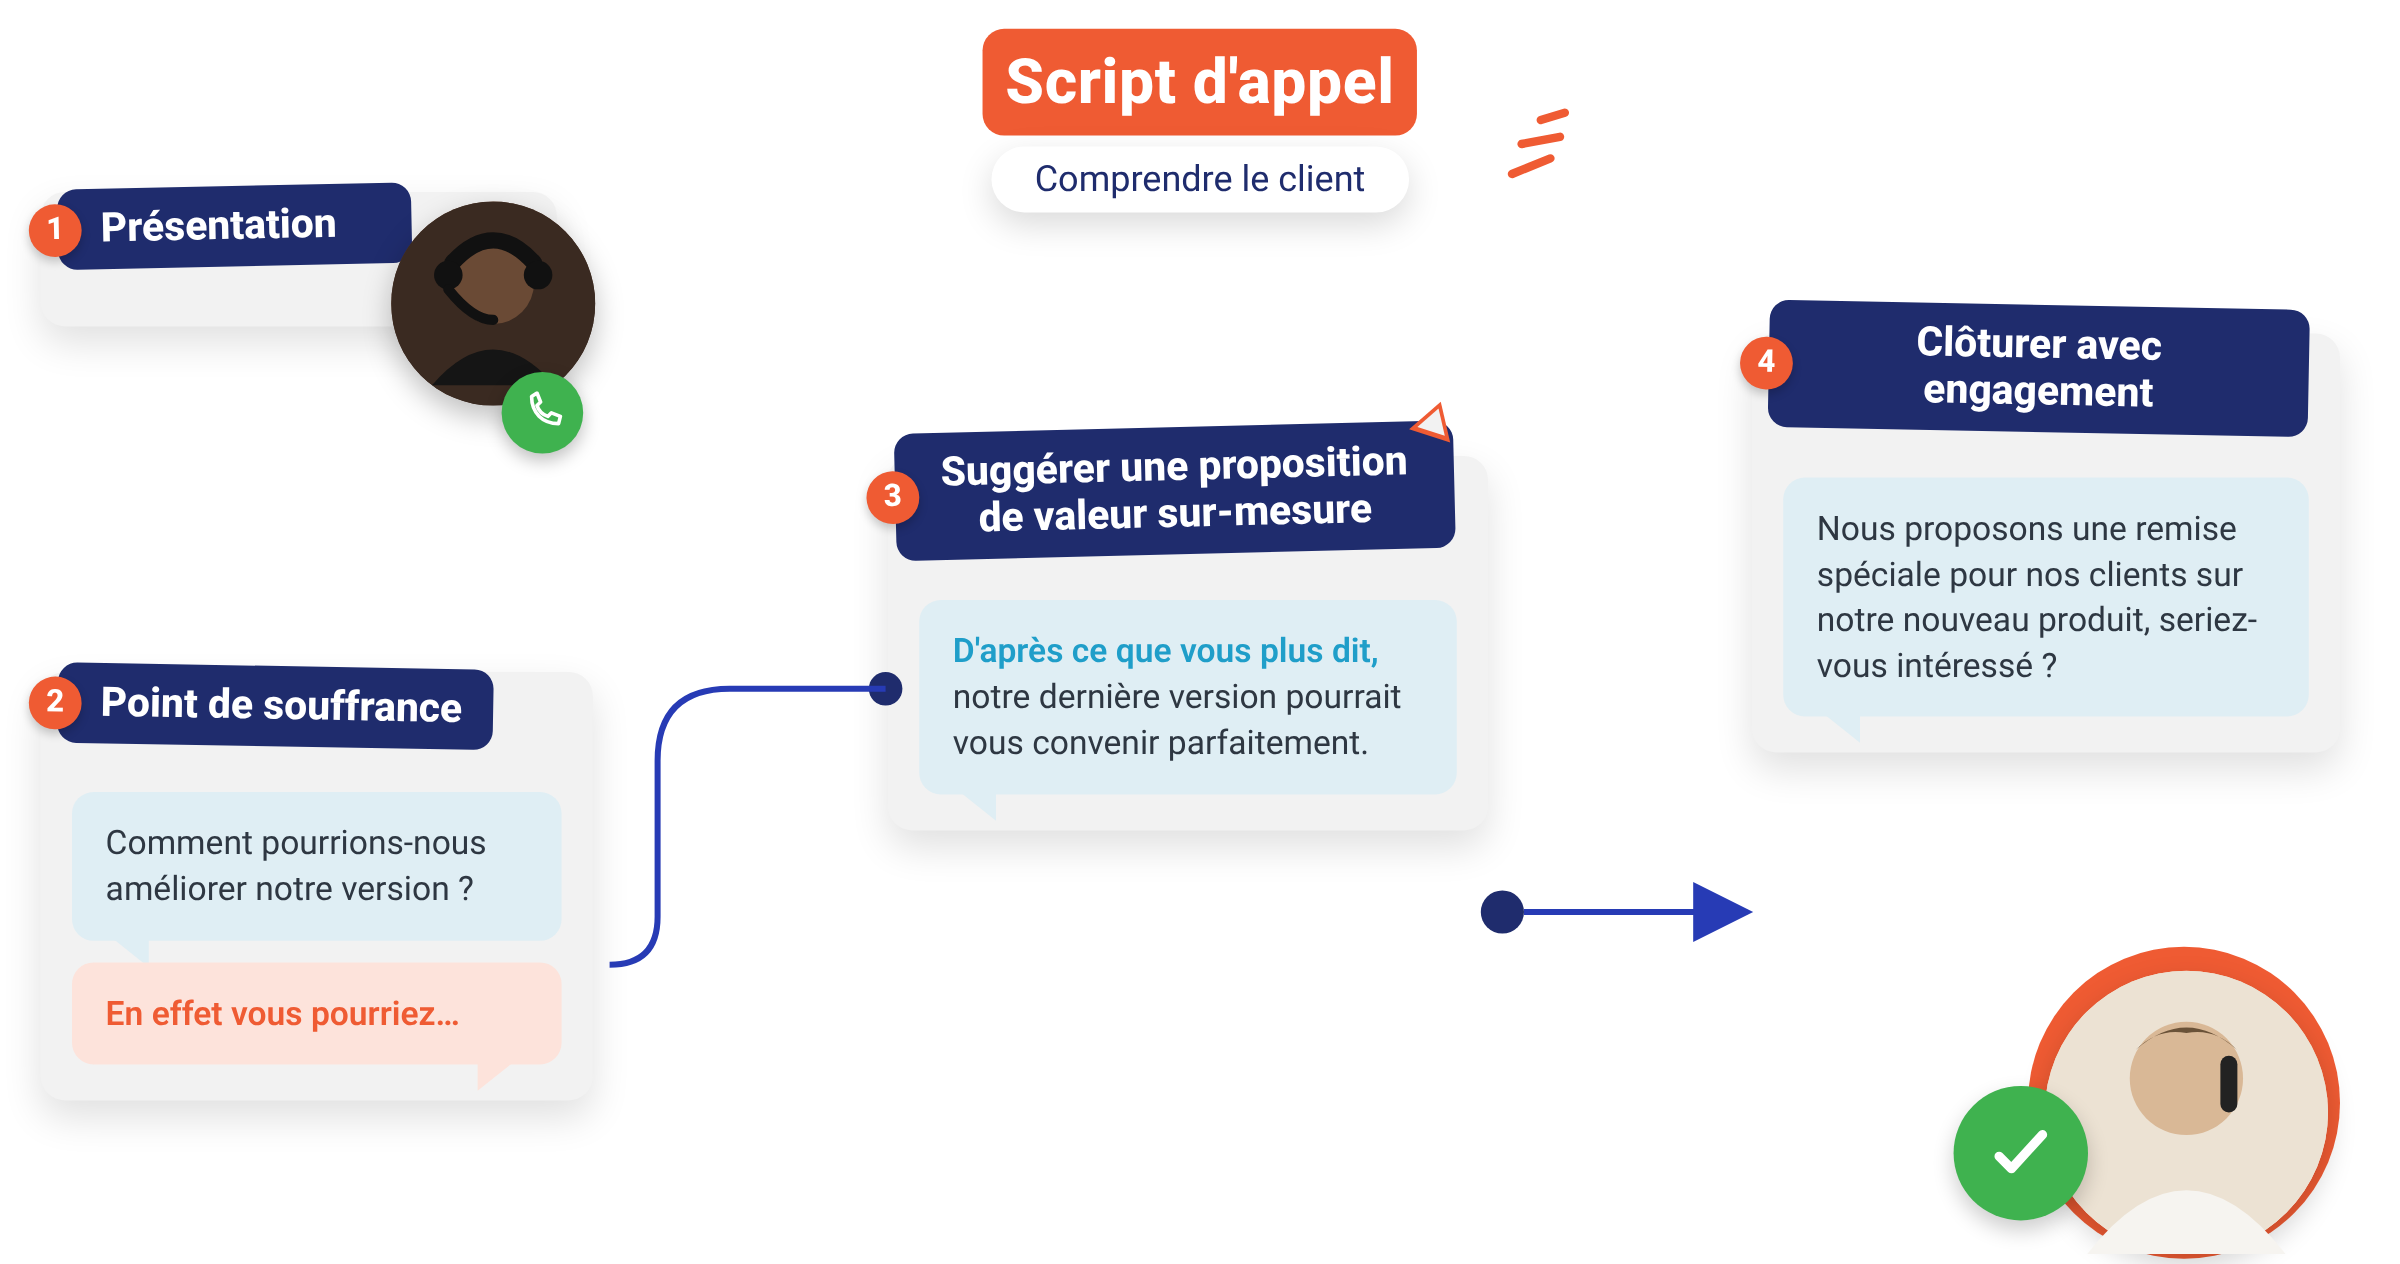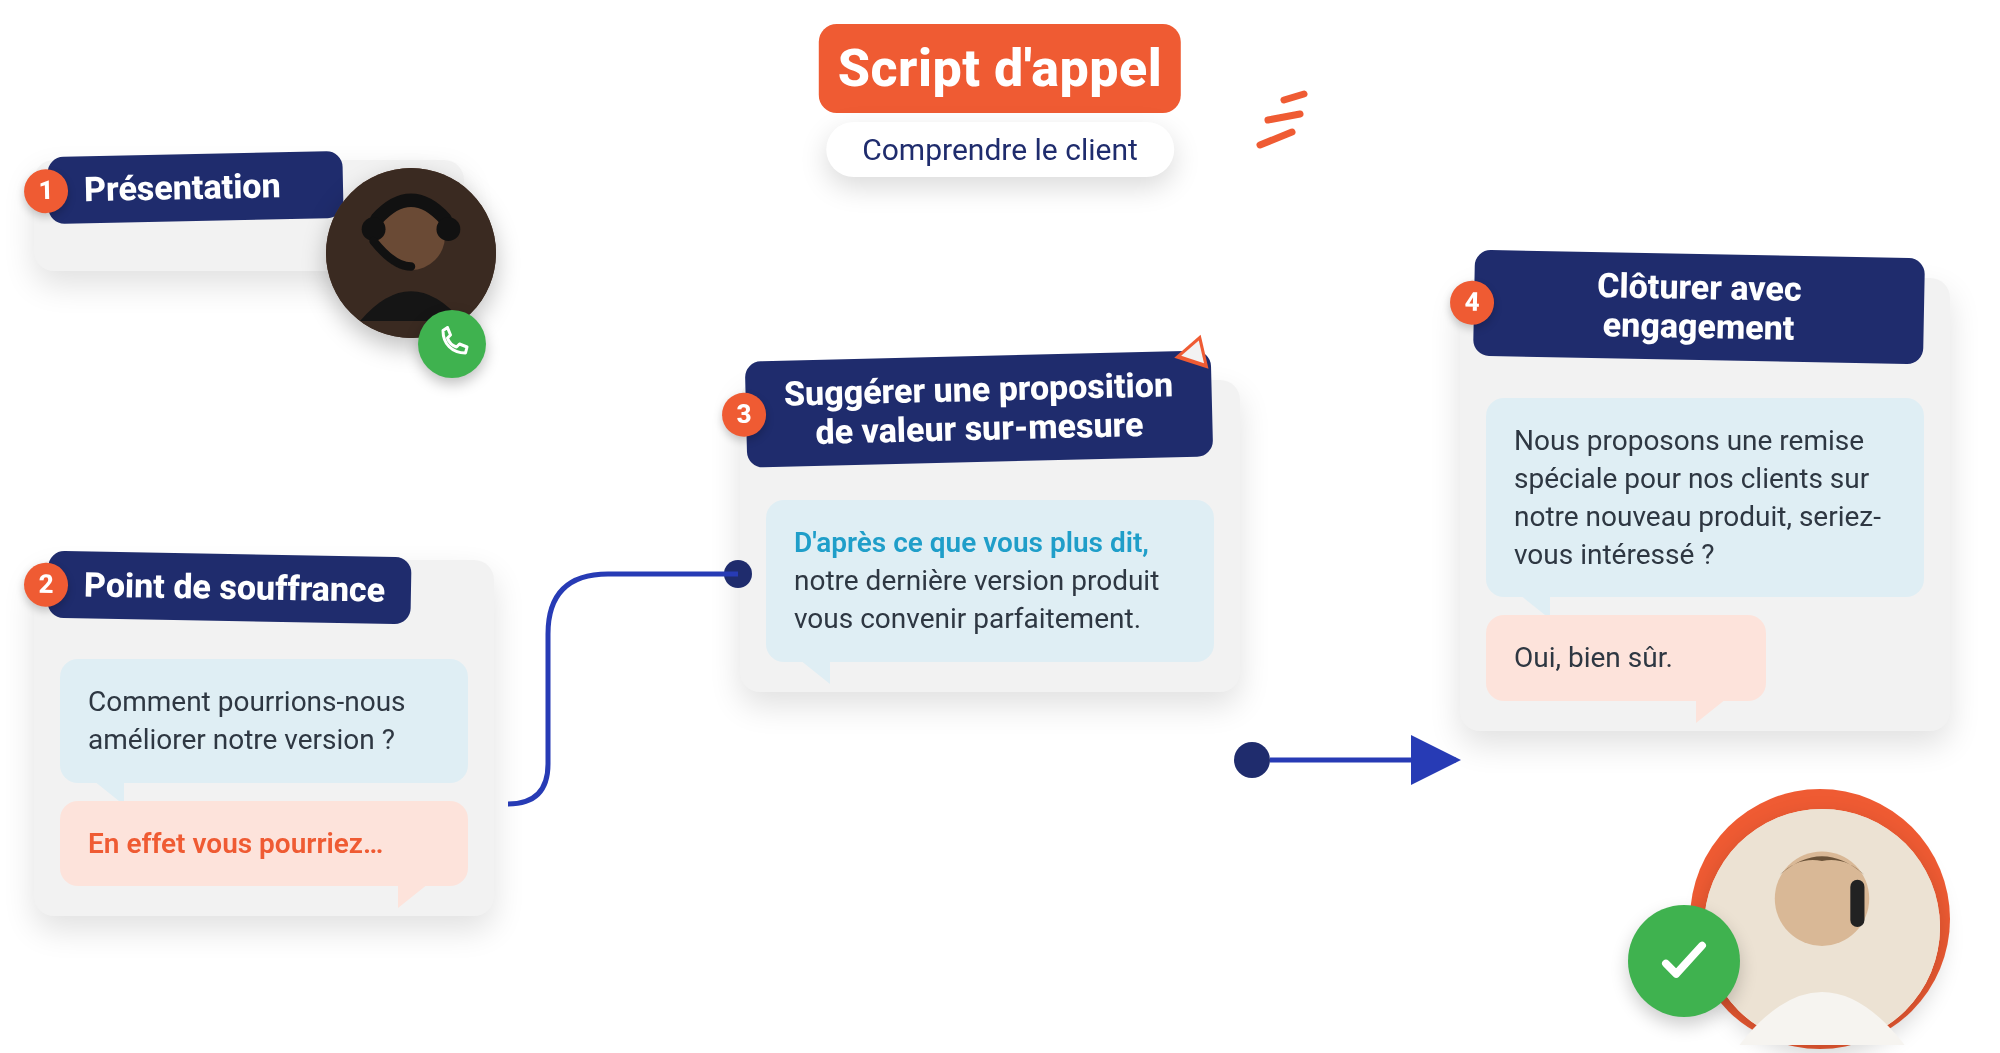--- a/index.html
+++ b/index.html
@@ -231,32 +231,31 @@
     <span class="hl-orange">En effet vous pourriez…</span>
   </div>
 </div>
 
 <div class="card" style="top:380px; left:740px; width:500px;">
   <div class="step-title center" style="transform:rotate(-1.4deg); width:104%; margin-left:-20px;">
     <span class="badge">3</span>
     <span>Suggérer une proposition de valeur sur-mesure</span>
   </div>
   <div class="bubble blue tail-left">
-    <span class="hl-blue">D'après ce que vous plus dit,</span><span> notre dernière version produit vous convenir parfaitement.</span>
+    <span class="hl-blue">D'après ce que vous plus dit,</span><span> notre dernière version pourrait vous convenir parfaitement.</span>
   </div>
 </div>
 <div class="tri" style="top:334px; left:1178px;"></div>
 
 <div class="card" style="top:278px; left:1460px; width:490px;">
   <div class="step-title center" style="transform:rotate(1.1deg); min-width:88%;">
     <span class="badge">4</span>
     <span>Clôturer avec engagement</span>
   </div>
   <div class="bubble blue tail-left">Nous proposons une remise spéciale pour nos clients sur notre nouveau produit, seriez-vous intéressé ?</div>
-  <div class="bubble peach tail-right" style="width:280px;">Oui, bien sûr.</div>
 </div>
 
 <div class="avatar client-bg"></div>
 <div class="avatar client">
   <svg viewBox="0 0 100 100" width="100%" height="100%">
     <circle cx="50" cy="50" r="50" fill="#ece2d3"></circle>
     <path d="M15 100 Q50 55 85 100 Z" fill="#f6f4f0"></path>
     <circle cx="50" cy="38" r="20" fill="#d9b896"></circle>
     <path d="M32 28 Q50 12 68 28 Q60 20 50 22 Q40 20 32 28Z" fill="#6a5238"></path>
     <rect x="62" y="30" width="6" height="20" rx="3" fill="#222"></rect>

